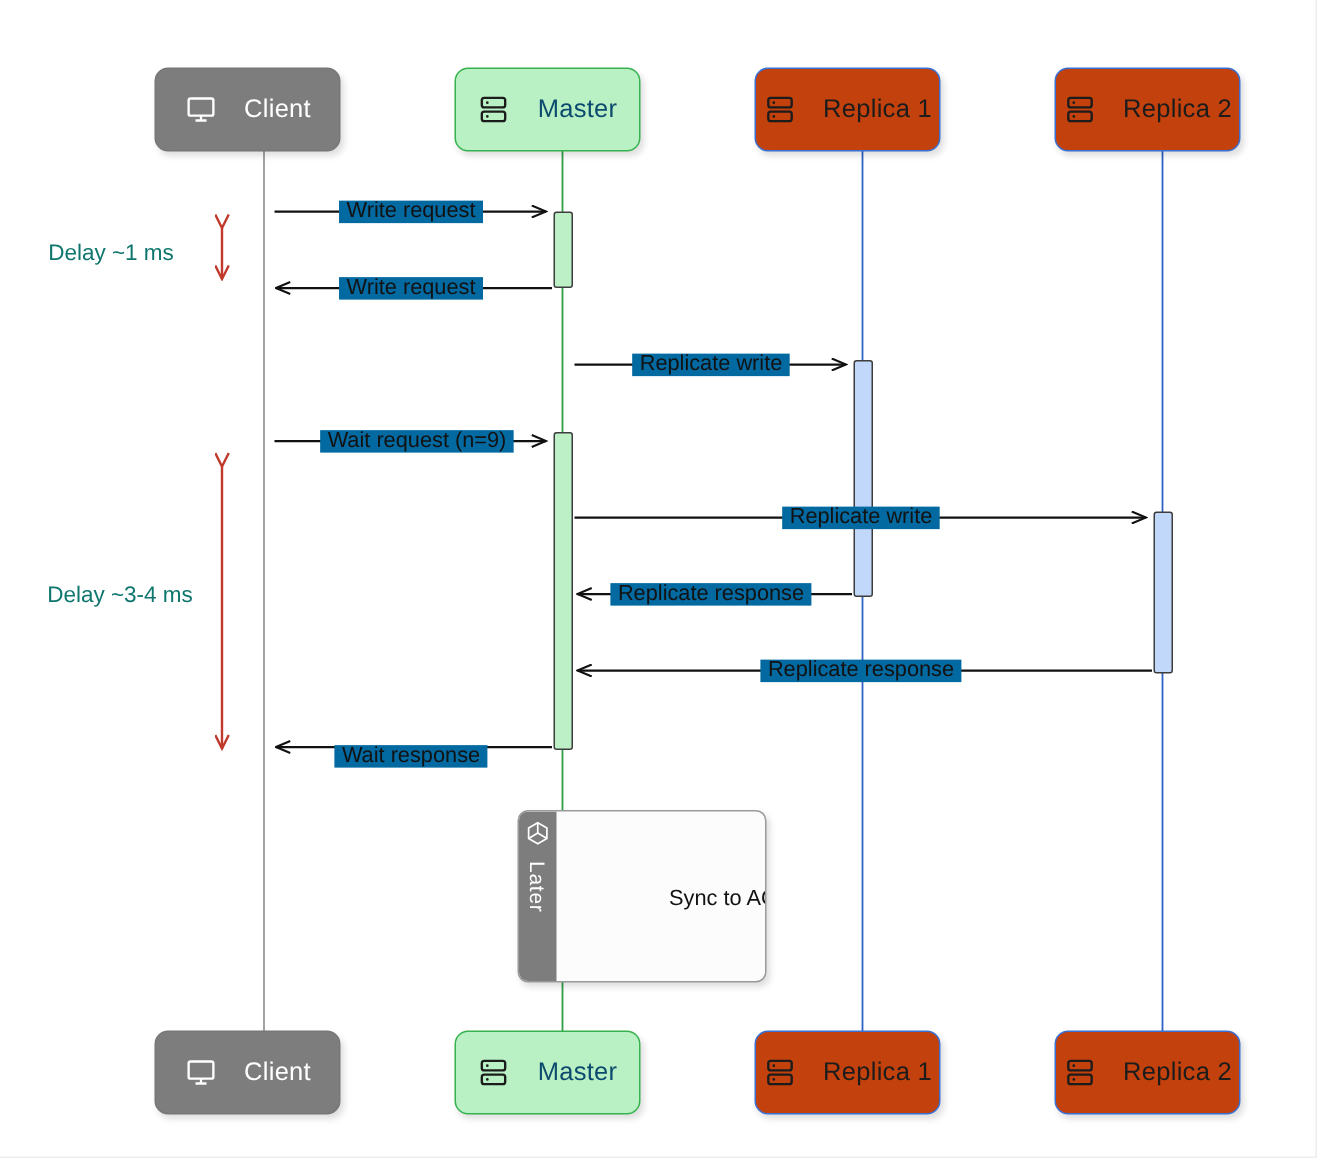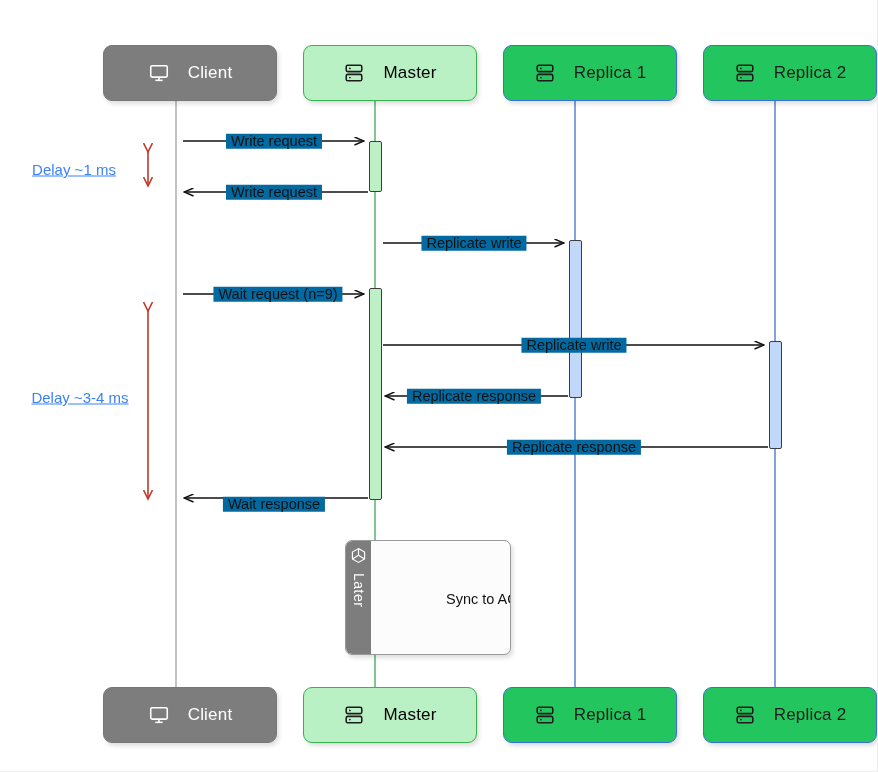--- a/index.html
+++ b/index.html
@@ -24,21 +24,21 @@
     position: absolute;
     left: 0;
     top: 0;
     width: 878px;
     height: 772px;
   }
 
   
   .participant {
     position: absolute;
-    width: 174px;
+    width: 124px;
     height: 56px;
     border-radius: 9px;
     box-sizing: border-box;
     display: flex;
     align-items: center;
     justify-content: center;
     gap: 18px;
     box-shadow: 2px 3px 4px rgba(0,0,0,0.13);
   }
   .participant .p-label {
@@ -55,24 +55,24 @@
     flex: 0 0 auto;
   }
   .p-client {
     background: #7d7d7d;
     border: 1px solid #777777;
     color: #ffffff;
   }
   .p-master {
     background: #b9f0c4;
     border: 1.6px solid #36b34f;
-    color: #000000;
+    color: #0c4a6e;
   }
   .p-replica {
-    background: #22c55e;
+    background: #c2410c;
     border: 1.6px solid #3970d4;
     color: #1c1c1c;
   }
 
   
   .activation {
     position: absolute;
     width: 13px;
     border-radius: 2px;
     box-sizing: border-box;
@@ -95,25 +95,24 @@
     background: #0369a1;
     padding: 0 5px;
     transform: translate(-50%, -50%);
     line-height: 1;
   }
 
   
   .delay-label {
     position: absolute;
     font-size: 15px;
-    color: #3b82f6;
+    color: #0f766e;
     white-space: nowrap;
     transform: translate(-50%, -50%);
     line-height: 1;
-    text-decoration: underline;
   }
 
   
   .fragment {
     position: absolute;
     border: 1.4px solid #9a9a9a;
     border-radius: 7px;
     background: #fcfcfc;
     box-sizing: border-box;
     box-shadow: 2px 3px 4px rgba(0,0,0,0.13);

